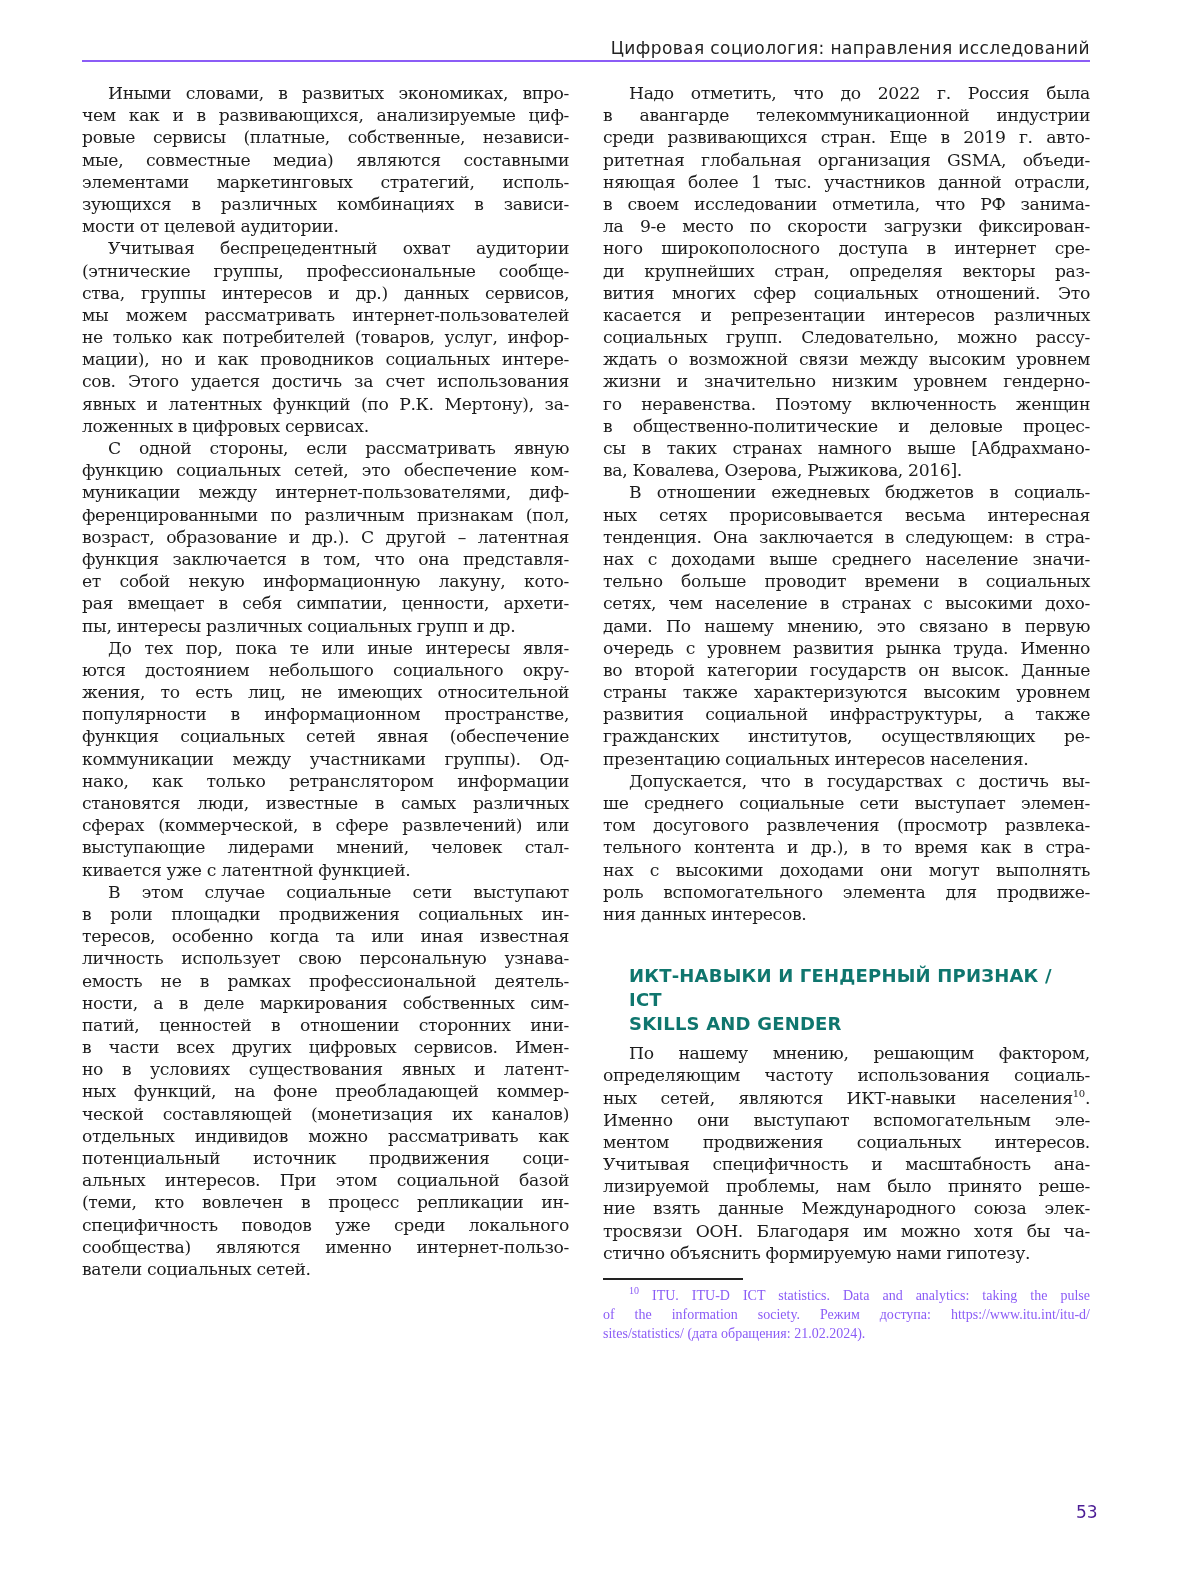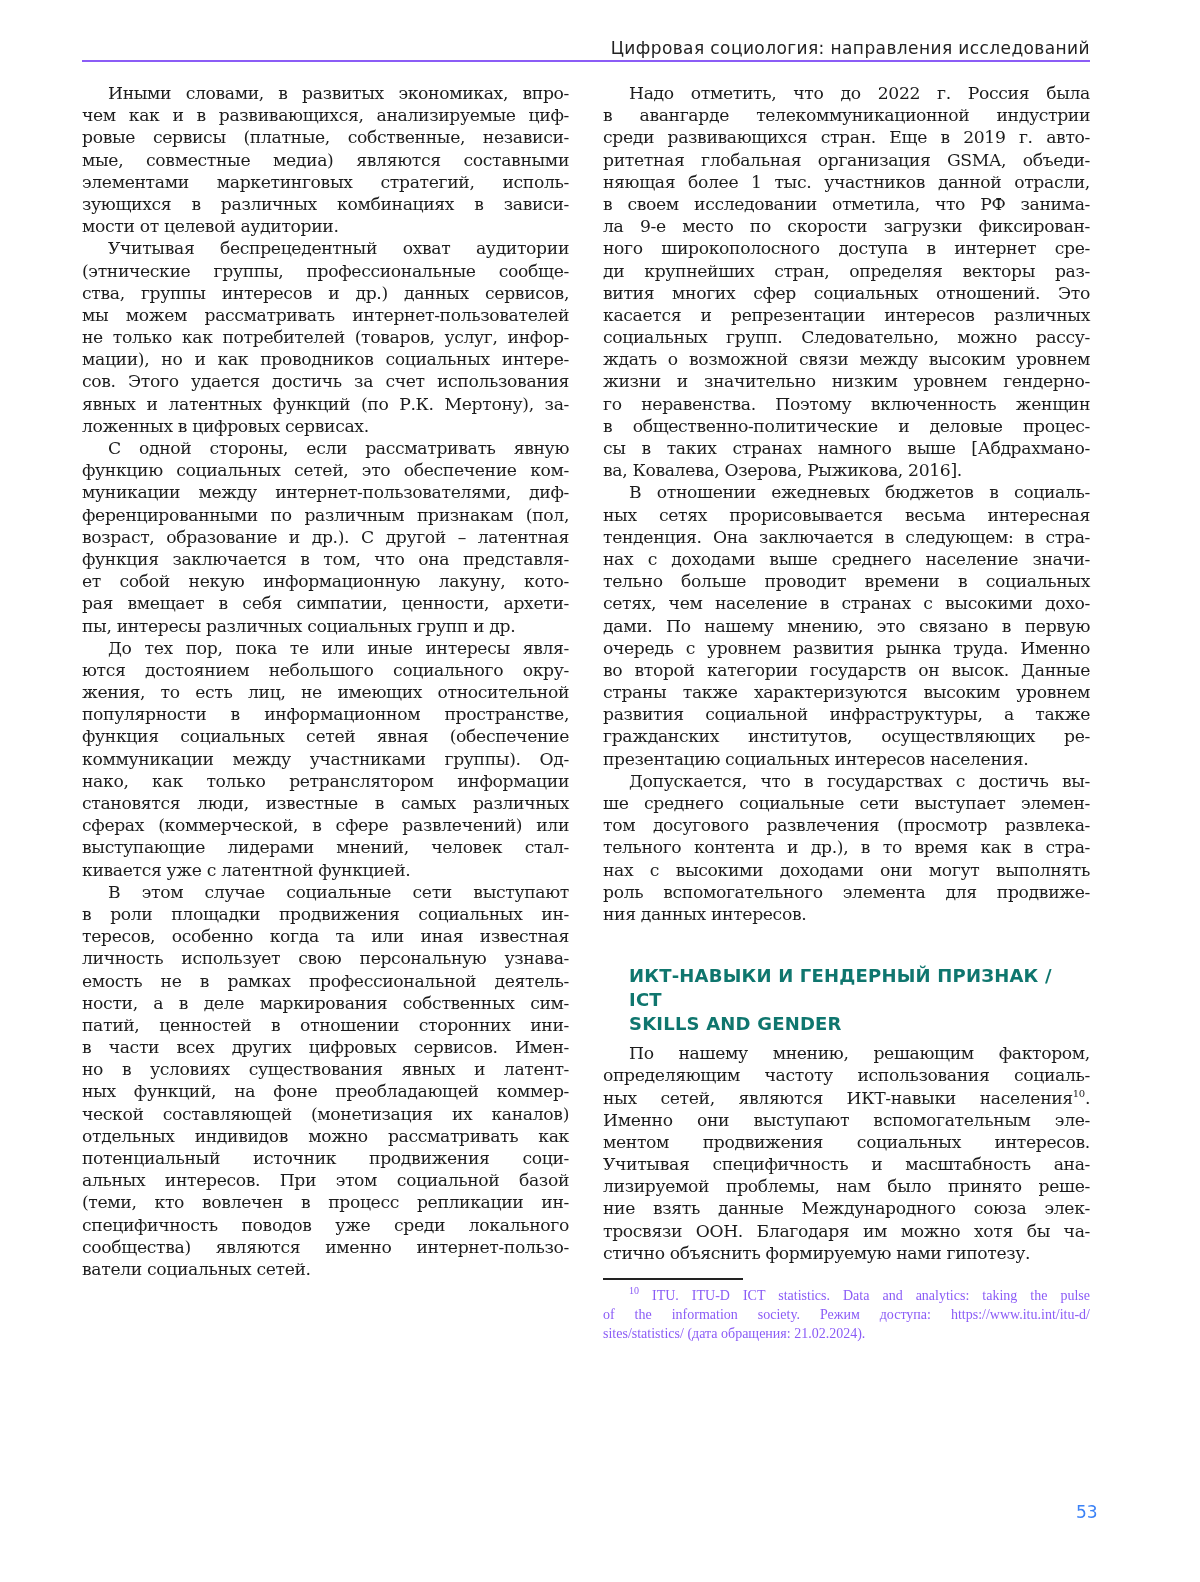--- a/index.html
+++ b/index.html
@@ -17,21 +17,21 @@
   .line.last { text-align-last: left; }
   .line.indent { padding-left: 26px; }
   .section-heading { font-family: "DejaVu Sans", sans-serif; font-weight: bold; font-size: 18px; line-height: 24px; letter-spacing: 0.2px; padding-left: 26px; margin-top: 39px; margin-bottom: 6px; color: #0f766e; }
   .section-heading span { display: block; }
   sup { font-size: 10px; line-height: 0; }
   .footnote-rule { width: 140px; border-top: 2px solid #222; margin-top: 14px; margin-bottom: 6px; }
   .footnote { font-family: "Liberation Serif", serif; font-size: 14px; line-height: 19px; color: #8b5cf6; }
   .footnote .fline { display: block; white-space: nowrap; text-align: justify; text-align-last: justify; }
   .footnote .fline.last { text-align-last: left; }
   .footnote .fline.indent { padding-left: 26px; }
-  .page-number { position: absolute; left: 1076px; top: 1502px; font-family: "DejaVu Sans", sans-serif; font-size: 17px; color: #3b82f6; }
+  .page-number { position: absolute; left: 1076px; top: 1502px; font-family: "DejaVu Sans", sans-serif; font-size: 17px; color: #4c1d95; }
 </style>
 </head>
 <body>
 
 <div class="running-head">Цифровая социология: направления исследований</div>
 
 <div class="col left" id="left-col">
     <div>
       <span class="line indent">Иными словами, в развитых экономиках, впро-</span>
       <span class="line">чем как и в развивающихся, анализируемые циф-</span>

